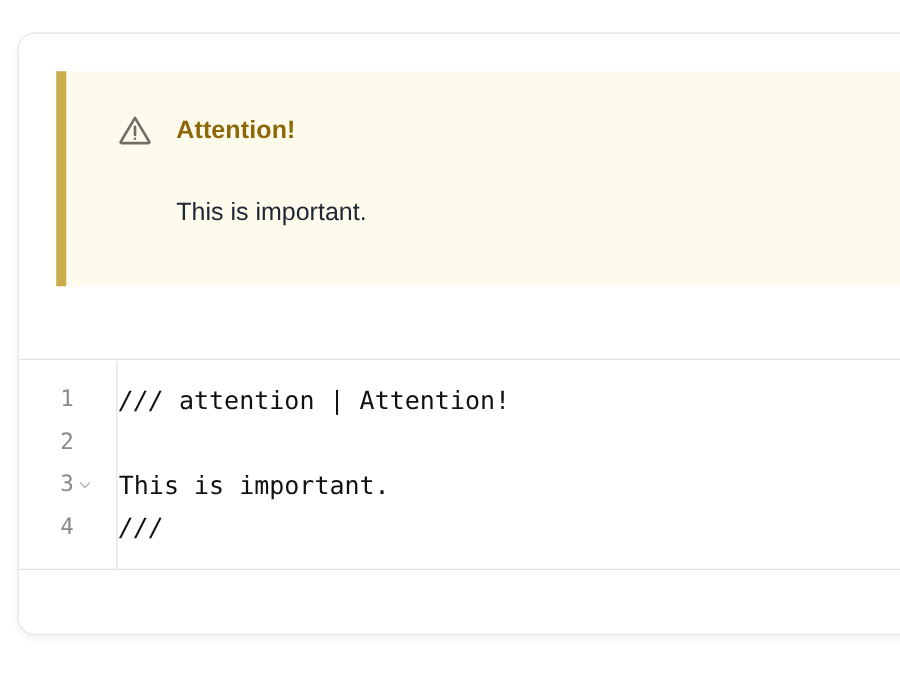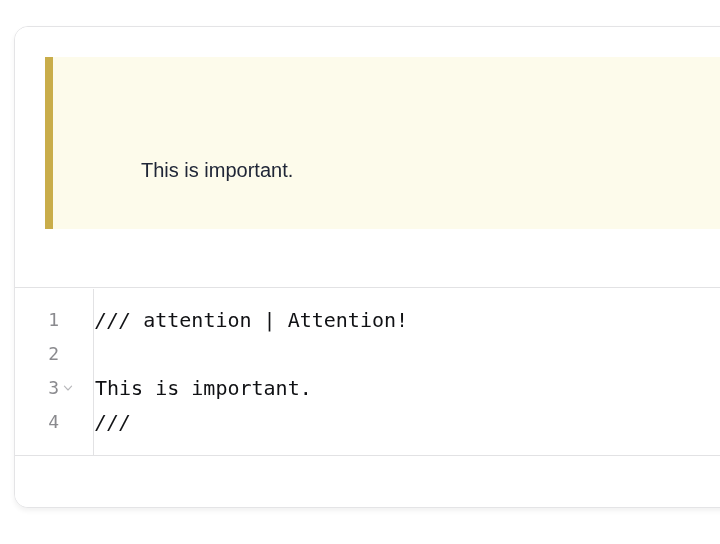--- a/index.html
+++ b/index.html
@@ -182,20 +182,30 @@
   }
 </style>
 </head>
 <body>
 
 <div class="card">
 
   <div class="preview-pane">
     <div class="admonition">
 
+      <div class="admonition-title-row">
+        <span class="warn-icon">
+          <svg viewBox="0 0 24 24" width="30" height="30" fill="none" stroke="#6f6f68" stroke-width="1.7" stroke-linecap="round" stroke-linejoin="round">
+            <path d="M12 4.2 L21 19.3 Q21.6 20.4 20.4 20.4 L3.6 20.4 Q2.4 20.4 3 19.3 Z"></path>
+            <line x1="12" y1="10" x2="12" y2="15.2"></line>
+            <circle cx="12" cy="17.6" r="0.85" fill="#6f6f68" stroke="none"></circle>
+          </svg>
+        </span>
+        <span class="admonition-title">Attention!</span>
+      </div>
 
       <div class="admonition-body">This is important.</div>
 
     </div>
   </div>
 
   <div class="code-pane">
     <div class="gutter-sep"></div>
     <div class="code-rows" id="code-rows">
         <div class="code-row">

